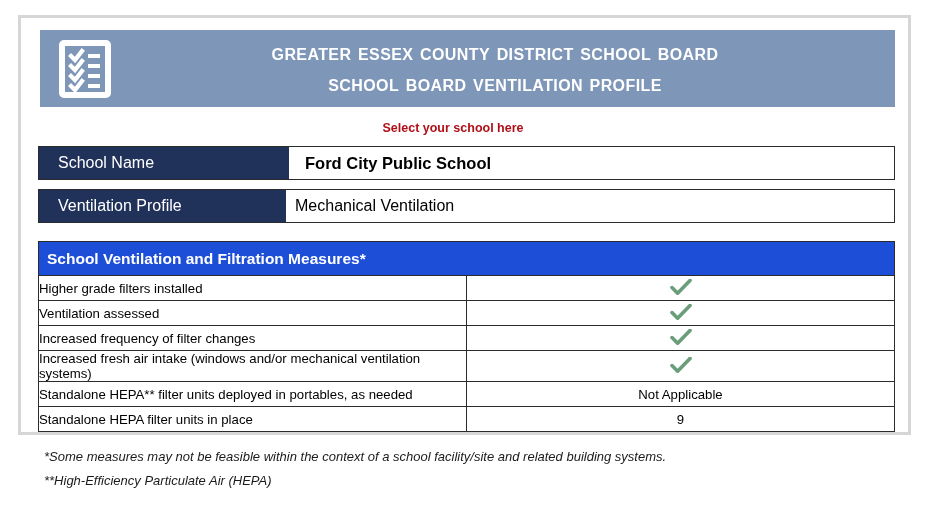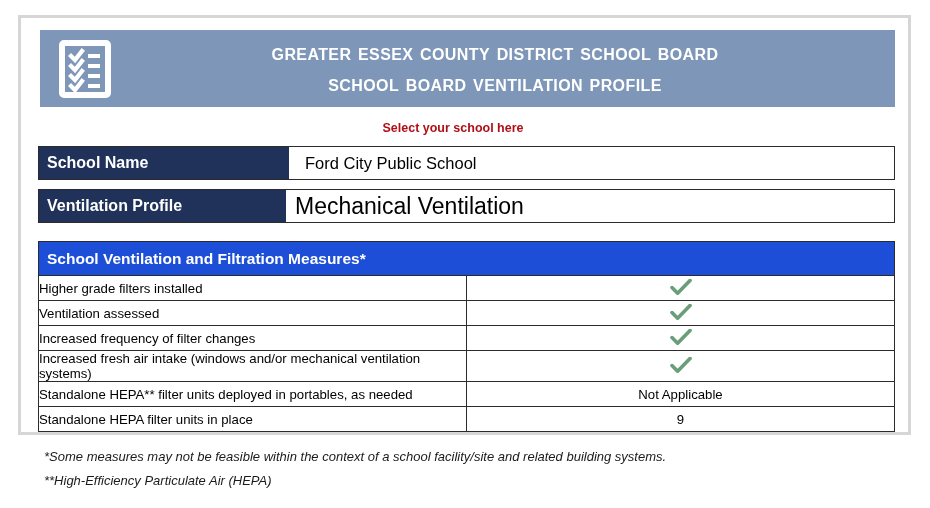--- a/index.html
+++ b/index.html
@@ -86,42 +86,42 @@
     background: #ffffff;
     display: flex;
     align-items: stretch;
   }
   #row-school-name { top: 146px; }
   #row-vent-system { top: 189px; }
 
   .kv-label {
     background: #20315a;
     color: #ffffff;
-    font-weight: bold;
+    font-weight: normal;
     font-size: 16px;
     display: flex;
     align-items: center;
-    padding-left: 8px;
+    padding-left: 19px;
     box-sizing: border-box;
     flex: 0 0 auto;
   }
   #row-school-name .kv-label { width: 250px; }
   #row-vent-system .kv-label { width: 247px; }
 
   .kv-value {
     flex: 1 1 auto;
     display: flex;
     align-items: center;
     padding-left: 9px;
     font-size: 16.5px;
     color: #000000;
     background: #ffffff;
   }
-  #row-school-name .kv-value { font-weight: normal; padding-left: 16px; }
-  #row-vent-system .kv-value { font-weight: normal; font-size: 23px; }
+  #row-school-name .kv-value { font-weight: bold; padding-left: 16px; }
+  #row-vent-system .kv-value { font-weight: normal; font-size: 16px; }
 
   
   #measures-table {
     position: absolute;
     left: 38px;
     top: 241px;
     width: 857px;
     border-collapse: collapse;
     table-layout: fixed;
   }

